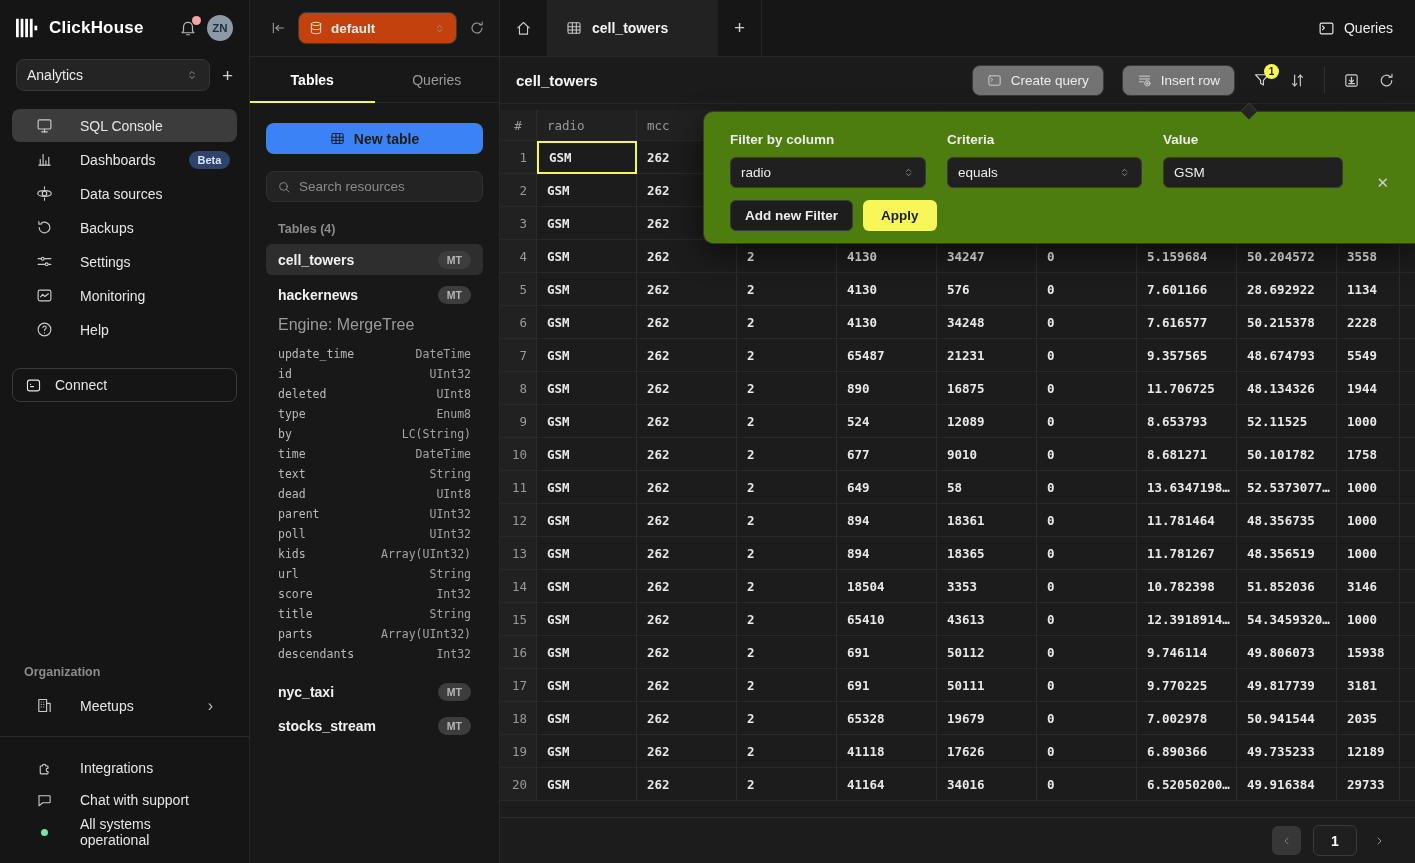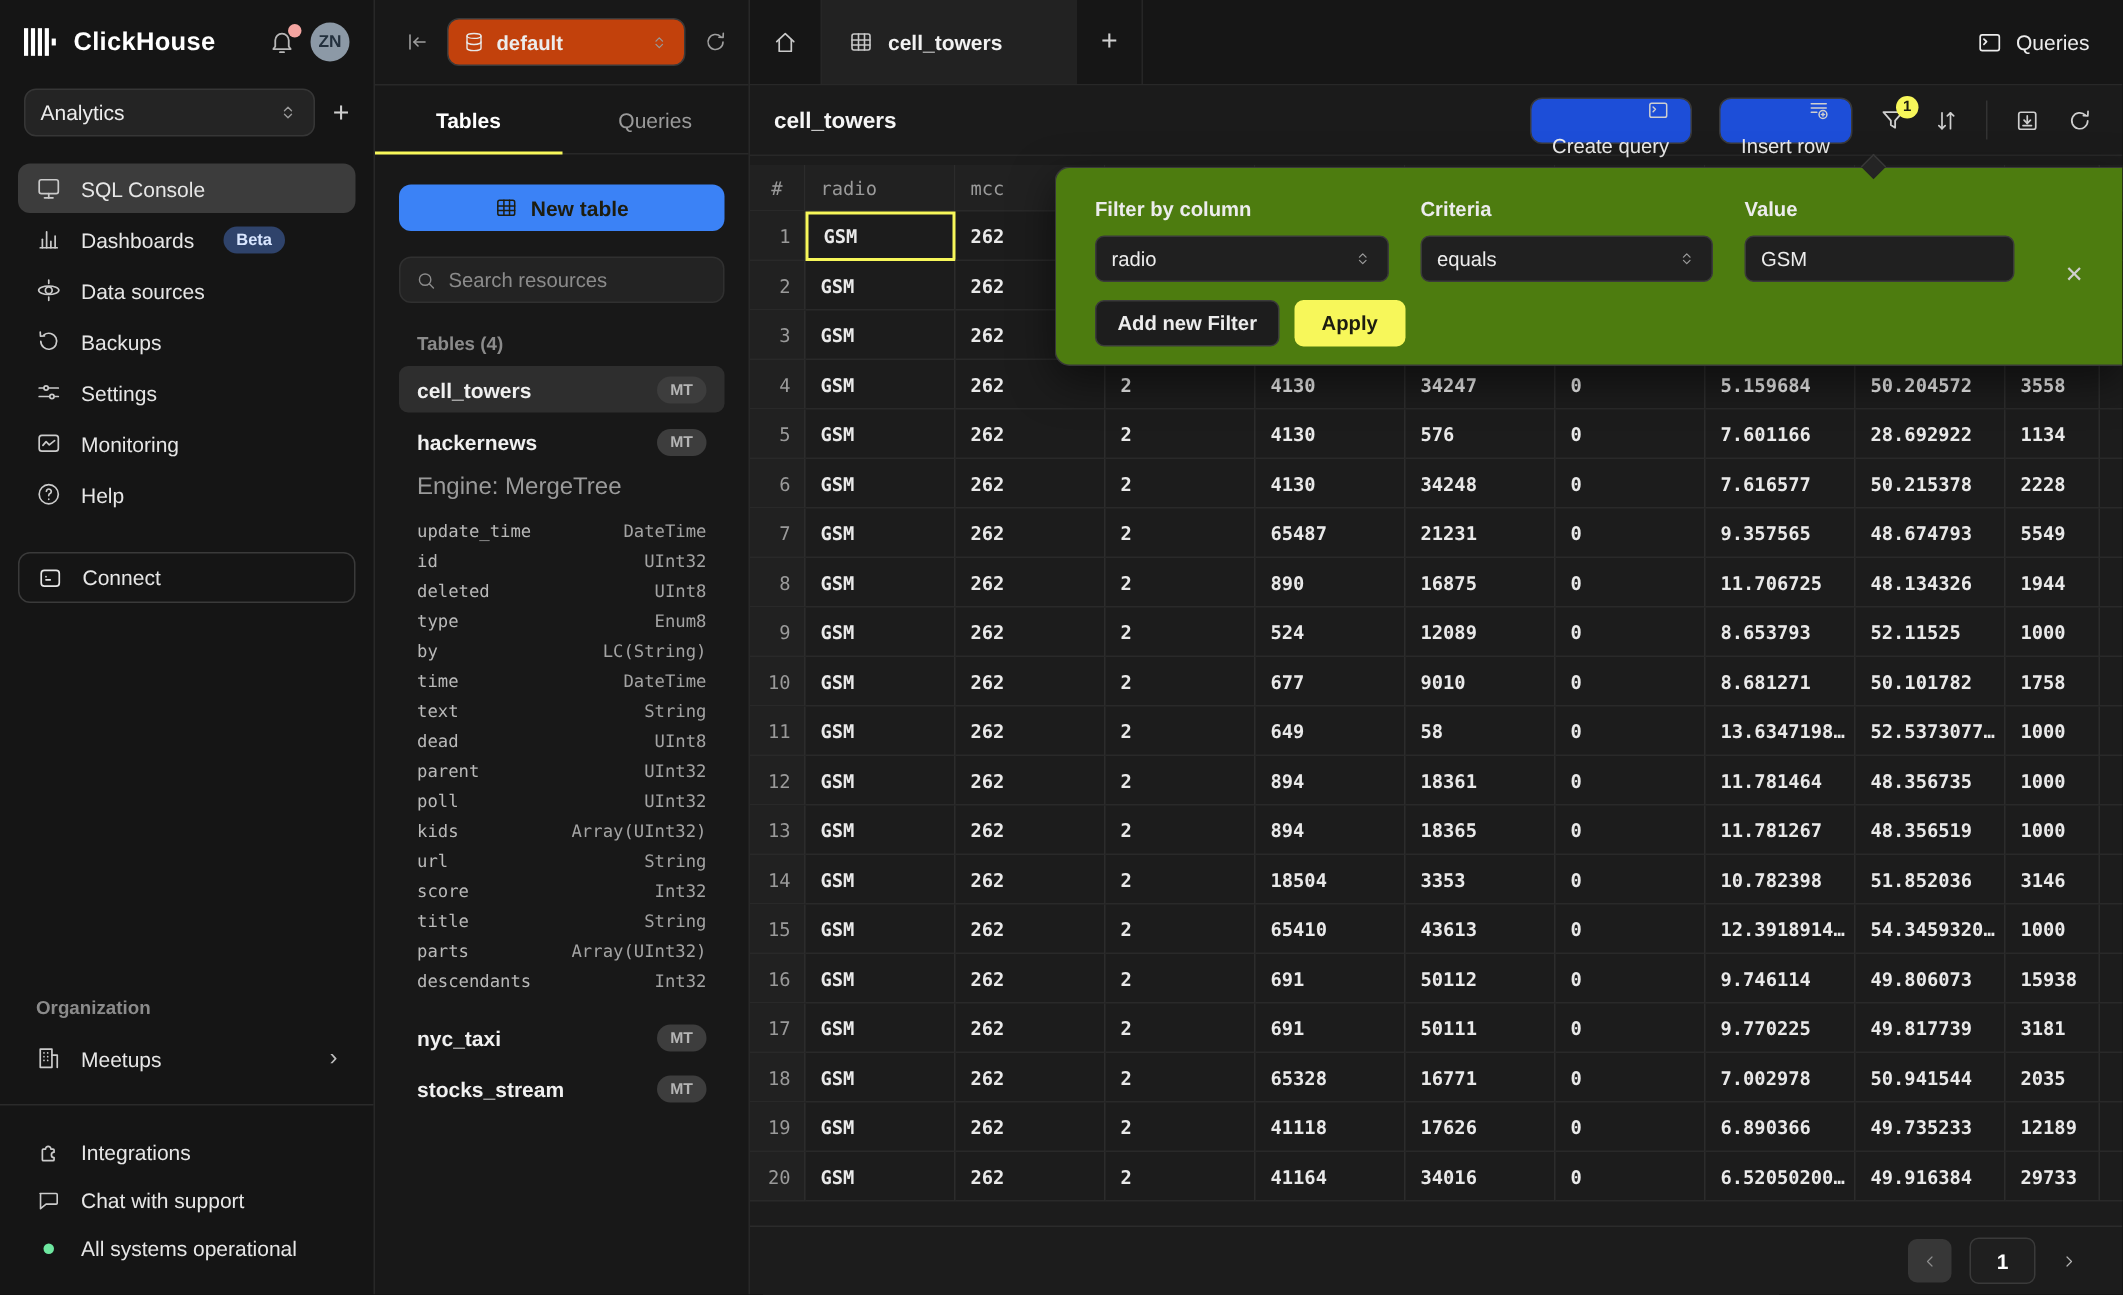--- a/index.html
+++ b/index.html
@@ -17,21 +17,21 @@
   .sb-header-right { margin-left:auto; display:flex; align-items:center; gap:10px; }
   .bell-wrap { position:relative; color:#b8b8b8; cursor:pointer; }
   .notif-dot { position:absolute; top:-3px; right:-4px; width:9px; height:9px; border-radius:50%; }
   .avatar { width:26px; height:26px; border-radius:50%; display:flex; align-items:center; justify-content:center; font-size:11.5px; font-weight:bold; color:#23303d; }
   .workspace-row { display:flex; align-items:center; gap:12px; padding:8px 16px 4px 16px; }
   .select-box { flex:1; height:32px; background:#242424; border:1px solid #363636; border-radius:8px; display:flex; align-items:center; padding:0 10px; gap:8px; cursor:pointer; }
   .select-box .lbl { flex:1; font-size:14px; color:#ececec; }
   .updown { color:#9a9a9a; flex:none; }
   .plus-btn { color:#cfcfcf; font-size:19px; cursor:pointer; line-height:1; }
   .nav { padding:14px 12px 0 12px; display:flex; flex-direction:column; gap:1px; }
-  .nav-item { display:flex; align-items:center; gap:13px; height:33px; padding:0 12px; border-radius:8px; cursor:pointer; color:#e6e6e6; }
+  .nav-item { display:flex; align-items:center; gap:27px; height:33px; padding:0 24px; border-radius:8px; cursor:pointer; color:#e6e6e6; }
   .nav-item .nav-ic { color:#cbcbcb; flex:none; }
   .nav-item.active { background:#3c3c3c; }
   .badge-beta { margin-left:6px; font-size:11px; font-weight:bold; padding:3px 9px; border-radius:10px; }
   .connect-btn { margin:22px 12px 0 12px; height:34px; border:1px solid #3a3a3a; border-radius:8px; display:flex; align-items:center; gap:13px; padding:0 12px; cursor:pointer; color:#e6e6e6; }
   .sb-spacer { flex:1; }
   .org-section { padding:0 12px 14px 12px; }
   .org-label { font-size:12.5px; color:#8b8b8b; font-weight:bold; padding:0 12px 10px 12px; }
   .sb-footer { border-top:1px solid #2a2a2a; padding:16px 12px 16px 12px; display:flex; flex-direction:column; gap:2px; }
   .sb-footer .nav-item { height:30px; }
   .status-dot { width:7px; height:7px; border-radius:50%; margin:0 5px; flex:none; }
@@ -71,21 +71,21 @@
   .home-tab { width:48px; display:flex; align-items:center; justify-content:center; color:#c9c9c9; border-right:1px solid #262626; cursor:pointer; }
   .main-tab { width:170px; background:#222222; display:flex; align-items:center; gap:10px; padding:0 18px; cursor:pointer; }
   .main-tab .tab-ic { color:#c9c9c9; }
   .main-tab .lbl { font-size:14px; font-weight:bold; color:#f2f2f2; }
   .tab-plus { width:44px; display:flex; align-items:center; justify-content:center; color:#cfcfcf; font-size:19px; border-right:1px solid #262626; cursor:pointer; }
   .topbar-right { margin-left:auto; display:flex; align-items:center; padding-right:22px; }
   .queries-btn { display:flex; align-items:center; gap:9px; color:#ececec; font-size:14px; cursor:pointer; }
   .toolbar { height:47px; border-bottom:1px solid #282828; display:flex; align-items:center; padding:0 20px 0 16px; gap:18px; flex:none; background:#1b1b1b; }
   .tb-title { font-size:15px; font-weight:bold; color:#f5f5f5; }
   .tb-right { margin-left:auto; display:flex; align-items:center; gap:18px; }
-  .tb-btn { height:31px; border:1px solid #3a3a3a; border-radius:8px; display:flex; align-items:flex-end; gap:9px; padding:0 14px; font-size:13.5px; color:#ececec; cursor:pointer; background:#1d4ed8;flex-direction:column; }
+  .tb-btn { height:31px; border:1px solid #3a3a3a; border-radius:8px; display:flex; align-items:center; gap:9px; padding:0 14px; font-size:13.5px; color:#ececec; cursor:pointer; background:#737373; }
   .tb-btn .bic { color:#cfcfcf; }
   .tb-icon { color:#cfcfcf; cursor:pointer; position:relative; }
   .filter-badge { position:absolute; top:-7px; right:-8px; min-width:15px; height:15px; border-radius:8px; color:#1d1d10; font-size:10px; font-weight:bold; display:flex; align-items:center; justify-content:center; padding:0 4px; }
   .tb-divider { width:1px; height:26px; background:#333; }
 
   
   .grid { margin-top:6px; font-family:"DejaVu Sans Mono", monospace; flex:none; }
   .grid-row { display:grid; grid-template-columns:37px 100px 100px 100px 100px 100px 100px 100px 100px 63px 1fr; }
   .gc { height:33px; border-right:1px solid #2c2c2c; border-bottom:1px solid #292929; display:flex; align-items:center; padding:0 6px 0 10px; font-size:12.5px; font-weight:bold; color:#e9e9e9; white-space:nowrap; overflow:hidden; }
   .gc:last-child { border-right:none; }
@@ -773,21 +773,21 @@
             <div class="gc">49.817739</div>
             <div class="gc">3181</div>
             <div class="gc"></div>
           </div>
           <div class="grid-row">
             <div class="gc gc-num">18</div>
             <div class="gc">GSM</div>
             <div class="gc">262</div>
             <div class="gc">2</div>
             <div class="gc">65328</div>
-            <div class="gc">16771</div>
+            <div class="gc">19679</div>
             <div class="gc">0</div>
             <div class="gc">7.002978</div>
             <div class="gc">50.941544</div>
             <div class="gc">2035</div>
             <div class="gc"></div>
           </div>
           <div class="grid-row">
             <div class="gc gc-num">19</div>
             <div class="gc">GSM</div>
             <div class="gc">262</div>

